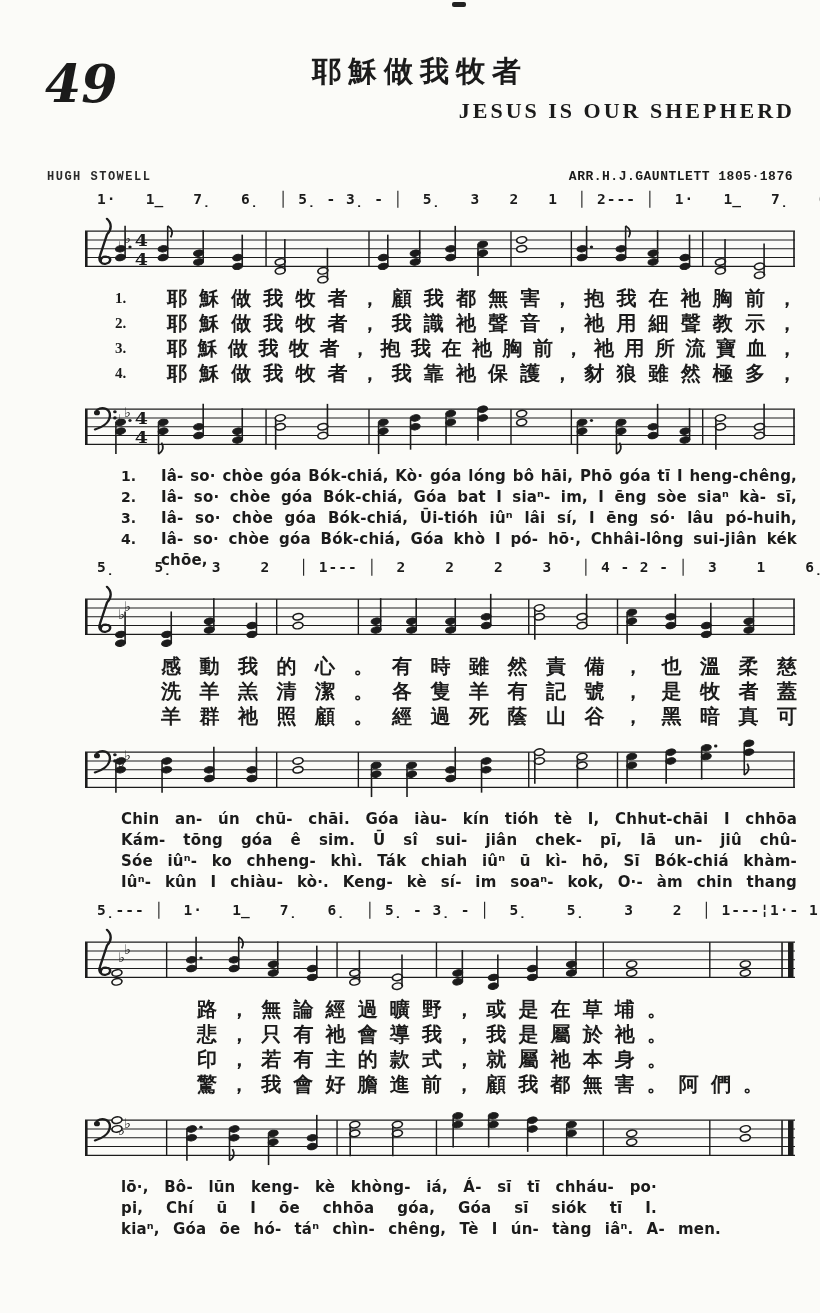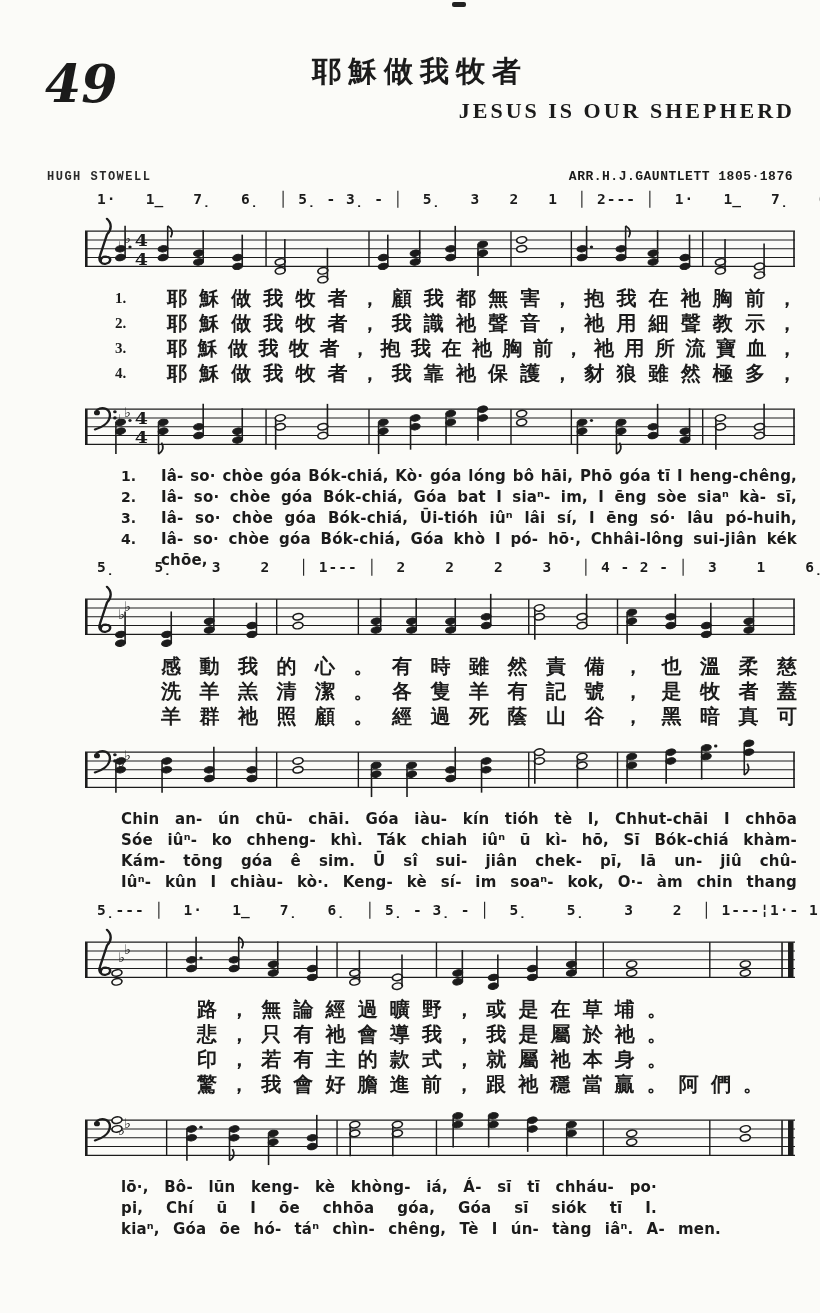--- a/index.html
+++ b/index.html
@@ -408,24 +408,24 @@
         <ellipse cx="665.72" cy="14" rx="5.1" ry="3.6" transform="rotate(-14 665.72 14)" fill="#1c1c1c" stroke="#1c1c1c" stroke-width="1"></ellipse>
         <ellipse cx="665.72" cy="24" rx="5.1" ry="3.6" transform="rotate(-14 665.72 24)" fill="#1c1c1c" stroke="#1c1c1c" stroke-width="1"></ellipse>
         <line x1="661.12" y1="16" x2="661.12" y2="50" stroke="#1c1c1c" stroke-width="1.6"></line>
         <path d="M661.12,50 q7,-5 3,-13" fill="none" stroke="#1c1c1c" stroke-width="1.8"></path>
       </svg>
     <div class="lyric-ro-block">
       <div class="ro-row">
           <div class="ro-text">Chin an- ún chū- chāi. Góa iàu- kín tióh tè I, Chhut-chāi I chhōa</div>
         </div>
       <div class="ro-row">
+          <div class="ro-text">Kám- tōng góa ê sim. Ū sî sui- jiân chek- pī, Iā un- jiû chû-</div>
+        </div>
+      <div class="ro-row">
           <div class="ro-text">Sóe iûⁿ- ko chheng- khì. Ták chiah iûⁿ ū kì- hō, Sī Bók-chiá khàm-</div>
-        </div>
-      <div class="ro-row">
-          <div class="ro-text">Kám- tōng góa ê sim. Ū sî sui- jiân chek- pī, Iā un- jiû chû-</div>
         </div>
       <div class="ro-row">
           <div class="ro-text">Iûⁿ- kûn I chiàu- kò·. Keng- kè sí- im soaⁿ- kok, O·- àm chin thang</div>
         </div>
     </div>
   </div>
 
   <div class="system">
     <div class="jianpu">5̣--- │  1·   1̲   7̣   6̣  │ 5̣ - 3̣ - │  5̣    5̣    3    2  │ 1---¦1·- 1 - ║</div>
     <svg class="staff" viewBox="0 0 712 84" preserveAspectRatio="none">
@@ -488,21 +488,21 @@
       <div class="zh-row">
           <div class="zh-text fixed w-zh3">路，無論經過曠野，或是在草埔。</div>
         </div>
       <div class="zh-row">
           <div class="zh-text fixed w-zh3">悲，只有祂會導我，我是屬於祂。</div>
         </div>
       <div class="zh-row">
           <div class="zh-text fixed w-zh3">印，若有主的款式，就屬祂本身。</div>
         </div>
       <div class="zh-row">
-          <div class="zh-text fixed w-zh3-last">驚，我會好膽進前，跟祂穩當贏。阿們。</div>
+          <div class="zh-text fixed w-zh3-last">驚，我會好膽進前，顧我都無害。阿們。</div>
         </div>
     </div>
     <svg class="staff" viewBox="0 0 712 84" preserveAspectRatio="none">
         <line x1="0" y1="24" x2="712" y2="24" stroke="#1c1c1c" stroke-width="1.25"></line>
         <line x1="0" y1="34" x2="712" y2="34" stroke="#1c1c1c" stroke-width="1.25"></line>
         <line x1="0" y1="44" x2="712" y2="44" stroke="#1c1c1c" stroke-width="1.25"></line>
         <line x1="0" y1="54" x2="712" y2="54" stroke="#1c1c1c" stroke-width="1.25"></line>
         <line x1="0" y1="64" x2="712" y2="64" stroke="#1c1c1c" stroke-width="1.25"></line>
         <line x1="1.3" y1="24" x2="1.3" y2="64" stroke="#1c1c1c" stroke-width="2.6"></line>
         <line x1="81.88000000000001" y1="24" x2="81.88000000000001" y2="64" stroke="#1c1c1c" stroke-width="1.4"></line>

